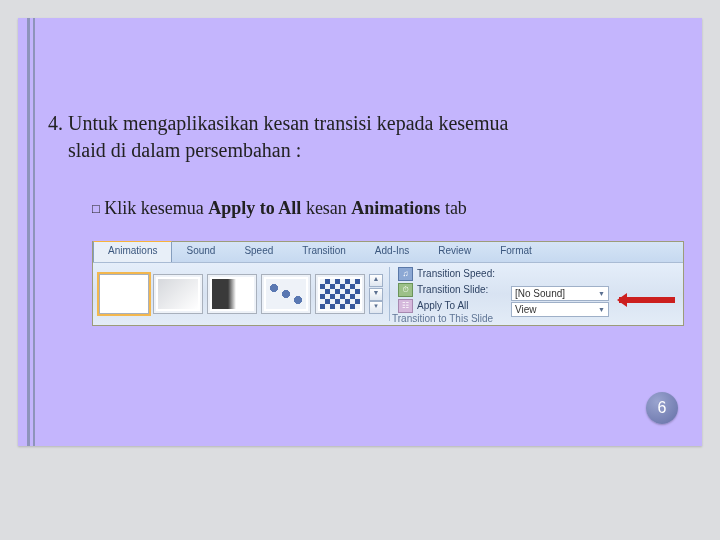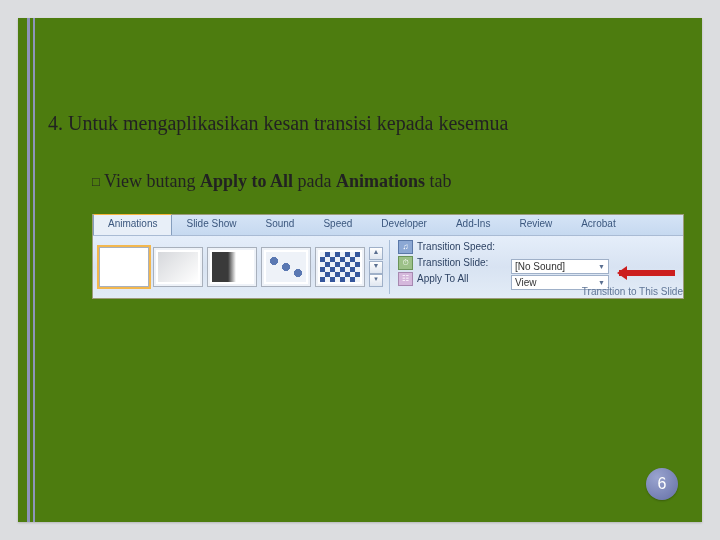--- a/index.html
+++ b/index.html
@@ -10,22 +10,22 @@
     background: #dcdde0;
     font-family: Georgia, 'Times New Roman', serif;
     position: relative;
     overflow: hidden;
   }
   .slide {
     position: absolute;
     left: 18px;
     top: 18px;
     width: 684px;
-    height: 504px;
-    background: #4d7c0f;
+    height: 428px;
+    background: #c4b5fd;
     box-shadow: 0 1px 2px rgba(0,0,0,0.18);
   }
   .side-lines {
     position: absolute;
     left: 9px;
     top: 0;
     width: 8px;
     height: 100%;
   }
   .side-lines .l1 {
@@ -163,21 +163,21 @@
   }
   .opt-row .ico.g{background:#9cc088;border-color:#6a9458;}
   .opt-row .ico.p{background:#d5b8dc;border-color:#a788b0;}
   .opt-row .lbl{min-width:90px;}
   .opt-row .val{
     flex:0 0 90px;background:#fff;border:1px solid #9fb0c8;height:13px;padding:0 3px;
     display:flex;align-items:center;justify-content:space-between;font-size:10px;color:#333;margin-top:40px;
   }
   .opt-row .val .dd{font-size:7px;color:#5a6f90;}
   .group-caption{
-    position:absolute;bottom:1px;left:0;right:0;text-align:right;
+    position:absolute;bottom:1px;left:0;right:0;text-align:left;
     font-size:10px;color:#5f7596;
   }
   .arrow{
     position:absolute;top:34px;right:8px;width:56px;height:6px;background:#cc1f1f;
   }
   .arrow::before{
     content:'';position:absolute;left:-9px;top:-4px;
     border:7px solid transparent;border-right:10px solid #cc1f1f;
   }
   .page-badge{
@@ -193,37 +193,37 @@
 
 <div class="slide">
   <div class="side-lines">
     <div class="l1"></div>
       <div class="l2"></div>
   </div>
 
   <div class="content">
     <div class="main-text">
       <span>4. Untuk mengaplikasikan kesan transisi kepada kesemua</span><br>
+      <span class="hang">slaid di dalam persembahan :</span>
     </div>
 
     <div class="bullet-line">
       <span class="sq">□</span>
-      <span>View butang </span><strong>Apply to All</strong><span> pada </span><strong>Animations</strong><span> tab</span>
+      <span>Klik kesemua </span><strong>Apply to All</strong><span> kesan </span><strong>Animations</strong><span> tab</span>
     </div>
 
     <div class="ribbon-wrap">
       <div class="tabs-row">
         <div class="tab active">Animations</div>
-        <div class="tab">Slide Show</div>
         <div class="tab">Sound</div>
         <div class="tab">Speed</div>
-        <div class="tab">Developer</div>
+        <div class="tab">Transition</div>
         <div class="tab">Add-Ins</div>
         <div class="tab">Review</div>
-        <div class="tab">Acrobat</div>
+        <div class="tab">Format</div>
       </div>
       <div class="ribbon-body">
         <div class="gallery">
           <div class="thumb sel"></div>
           <div class="thumb fade"></div>
           <div class="thumb wipe"></div>
           <div class="thumb dots"></div>
           <div class="thumb check"></div>
           <div class="gal-controls">
             <span>▲</span>

